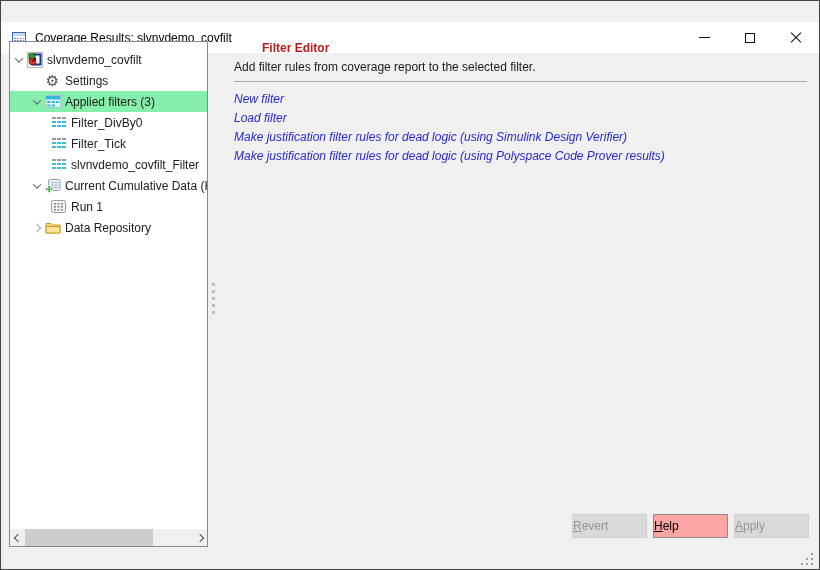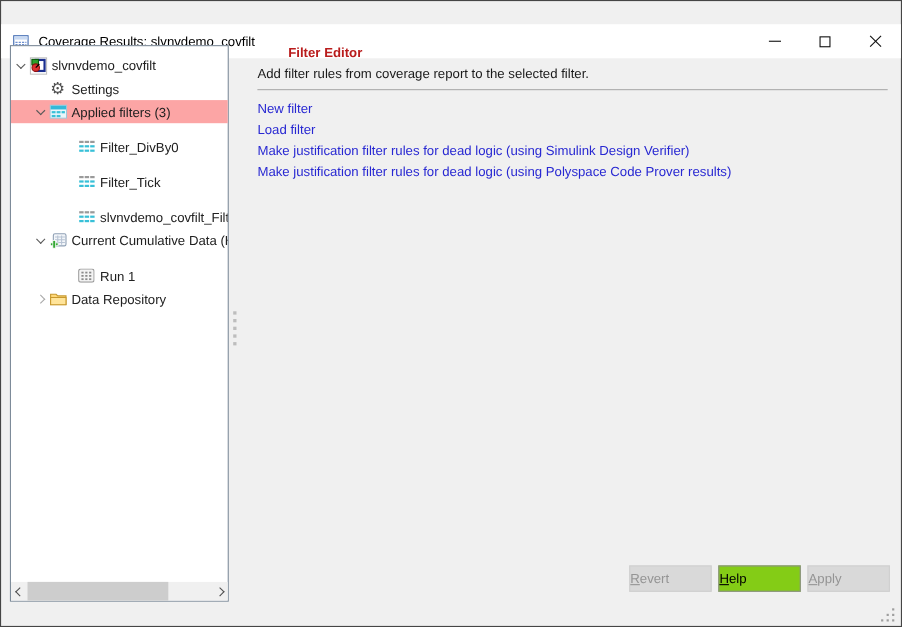--- a/index.html
+++ b/index.html
@@ -19,22 +19,22 @@
   .glyph-max { width:10px; height:10px; border:1px solid #111; background:transparent; }
   .glyph-close { position:relative; width:12px; height:12px; }
   .glyph-close::before, .glyph-close::after { content:""; position:absolute; left:-1px; top:5px; width:14px; height:1px; background:#111; }
   .glyph-close::before { transform:rotate(45deg); }
   .glyph-close::after { transform:rotate(-45deg); }
 
   
   .sidebar { position:absolute; left:8px; top:40px; width:199px; height:506px; background:#fff; border:1px solid #7d8b99; }
   .tree { position:absolute; left:0; top:7px; right:0; }
   .tree-row { display:flex; align-items:center; height:21px; white-space:nowrap; overflow:hidden; cursor:default; }
-  .tree-row.selected { background:#fca5a5; }
-  .indent-0 { padding-left:2px; } .indent-1 { padding-left:20px; } .indent-2 { padding-left:46px;margin-top:11px; }
+  .tree-row.selected { background:#86efac; }
+  .indent-0 { padding-left:2px; } .indent-1 { padding-left:20px; } .indent-2 { padding-left:26px; }
   .chev-slot { width:14px; height:14px; display:flex; align-items:center; justify-content:center; flex:0 0 auto; }
   .chev { width:6px; height:6px; border-right:1.5px solid #595959; border-bottom:1.5px solid #595959; }
   .chev.exp { transform:rotate(45deg) translate(-1px,-1px); }
   .chev.col { border-color:#a9a9a9; transform:rotate(-45deg); }
   .tree-icon { width:17px; height:16px; display:flex; align-items:center; justify-content:center; flex:0 0 auto; }
   .tree-label { margin-left:4px; color:#212121; }
   .gear-glyph { font-size:15px; color:#4f4f4f; line-height:16px; }
 
   
   .hscroll { position:absolute; left:0; right:0; bottom:0; height:17px; background:#f0f0f0; }
@@ -45,29 +45,29 @@
   .hs-thumb { position:absolute; left:15px; top:0; width:128px; height:17px; background:#cdcdcd; }
 
   
   .splitter { position:absolute; left:208px; top:278px; width:8px; height:44px; cursor:ew-resize; }
   .splitter i { display:block; width:3px; height:3px; background:#bdbdbd; margin:4px auto 0; }
 
   
   .main-heading { position:absolute; left:233px; top:40px; font-weight:bold; color:#b91c1c;padding-left:28px; }
   .main-desc { position:absolute; left:233px; top:59px; color:#1a1a1a; }
   .separator { position:absolute; left:233px; top:80px; width:573px; height:1px; background:#ababab; }
-  .links { position:absolute; left:233px; top:89px; }
+  .links { position:absolute; left:233px; top:89px;font-style:italic; }
   .link { display:block; height:19px; line-height:19px; color:#2828d2; text-decoration:none; cursor:pointer; }
 
   
   .btn { position:absolute; top:513px; width:75px; height:24px; font-family:inherit; font-size:12px;
          display:flex; align-items:center; cursor:default; }
   .btn .u { text-decoration:underline; }
   .btn.disabled { background:#d9d9d9; border:1px solid #cfcfcf; color:#949494; }
-  .btn.enabled  { background:#84cc16; border:1px solid #8c8c8c; color:#000; cursor:pointer; }
+  .btn.enabled  { background:#fca5a5; border:1px solid #8c8c8c; color:#000; cursor:pointer; }
   .btn-revert { left:571px; } .btn-help { left:652px; } .btn-apply { left:733px; }
 
   
   .resize-grip { position:absolute; right:5px; bottom:3px; width:18px; height:16px; }
   .resize-grip i { position:absolute; width:2px; height:2px; background:#9e9e9e; }
   .rg1 { right:1px; bottom:11px; } .rg2 { right:6px; bottom:6px; } .rg3 { right:1px; bottom:6px; }
   .rg4 { right:11px; bottom:1px; } .rg5 { right:6px; bottom:1px; } .rg6 { right:1px; bottom:1px; }
 </style>
 </head>
 <body>

